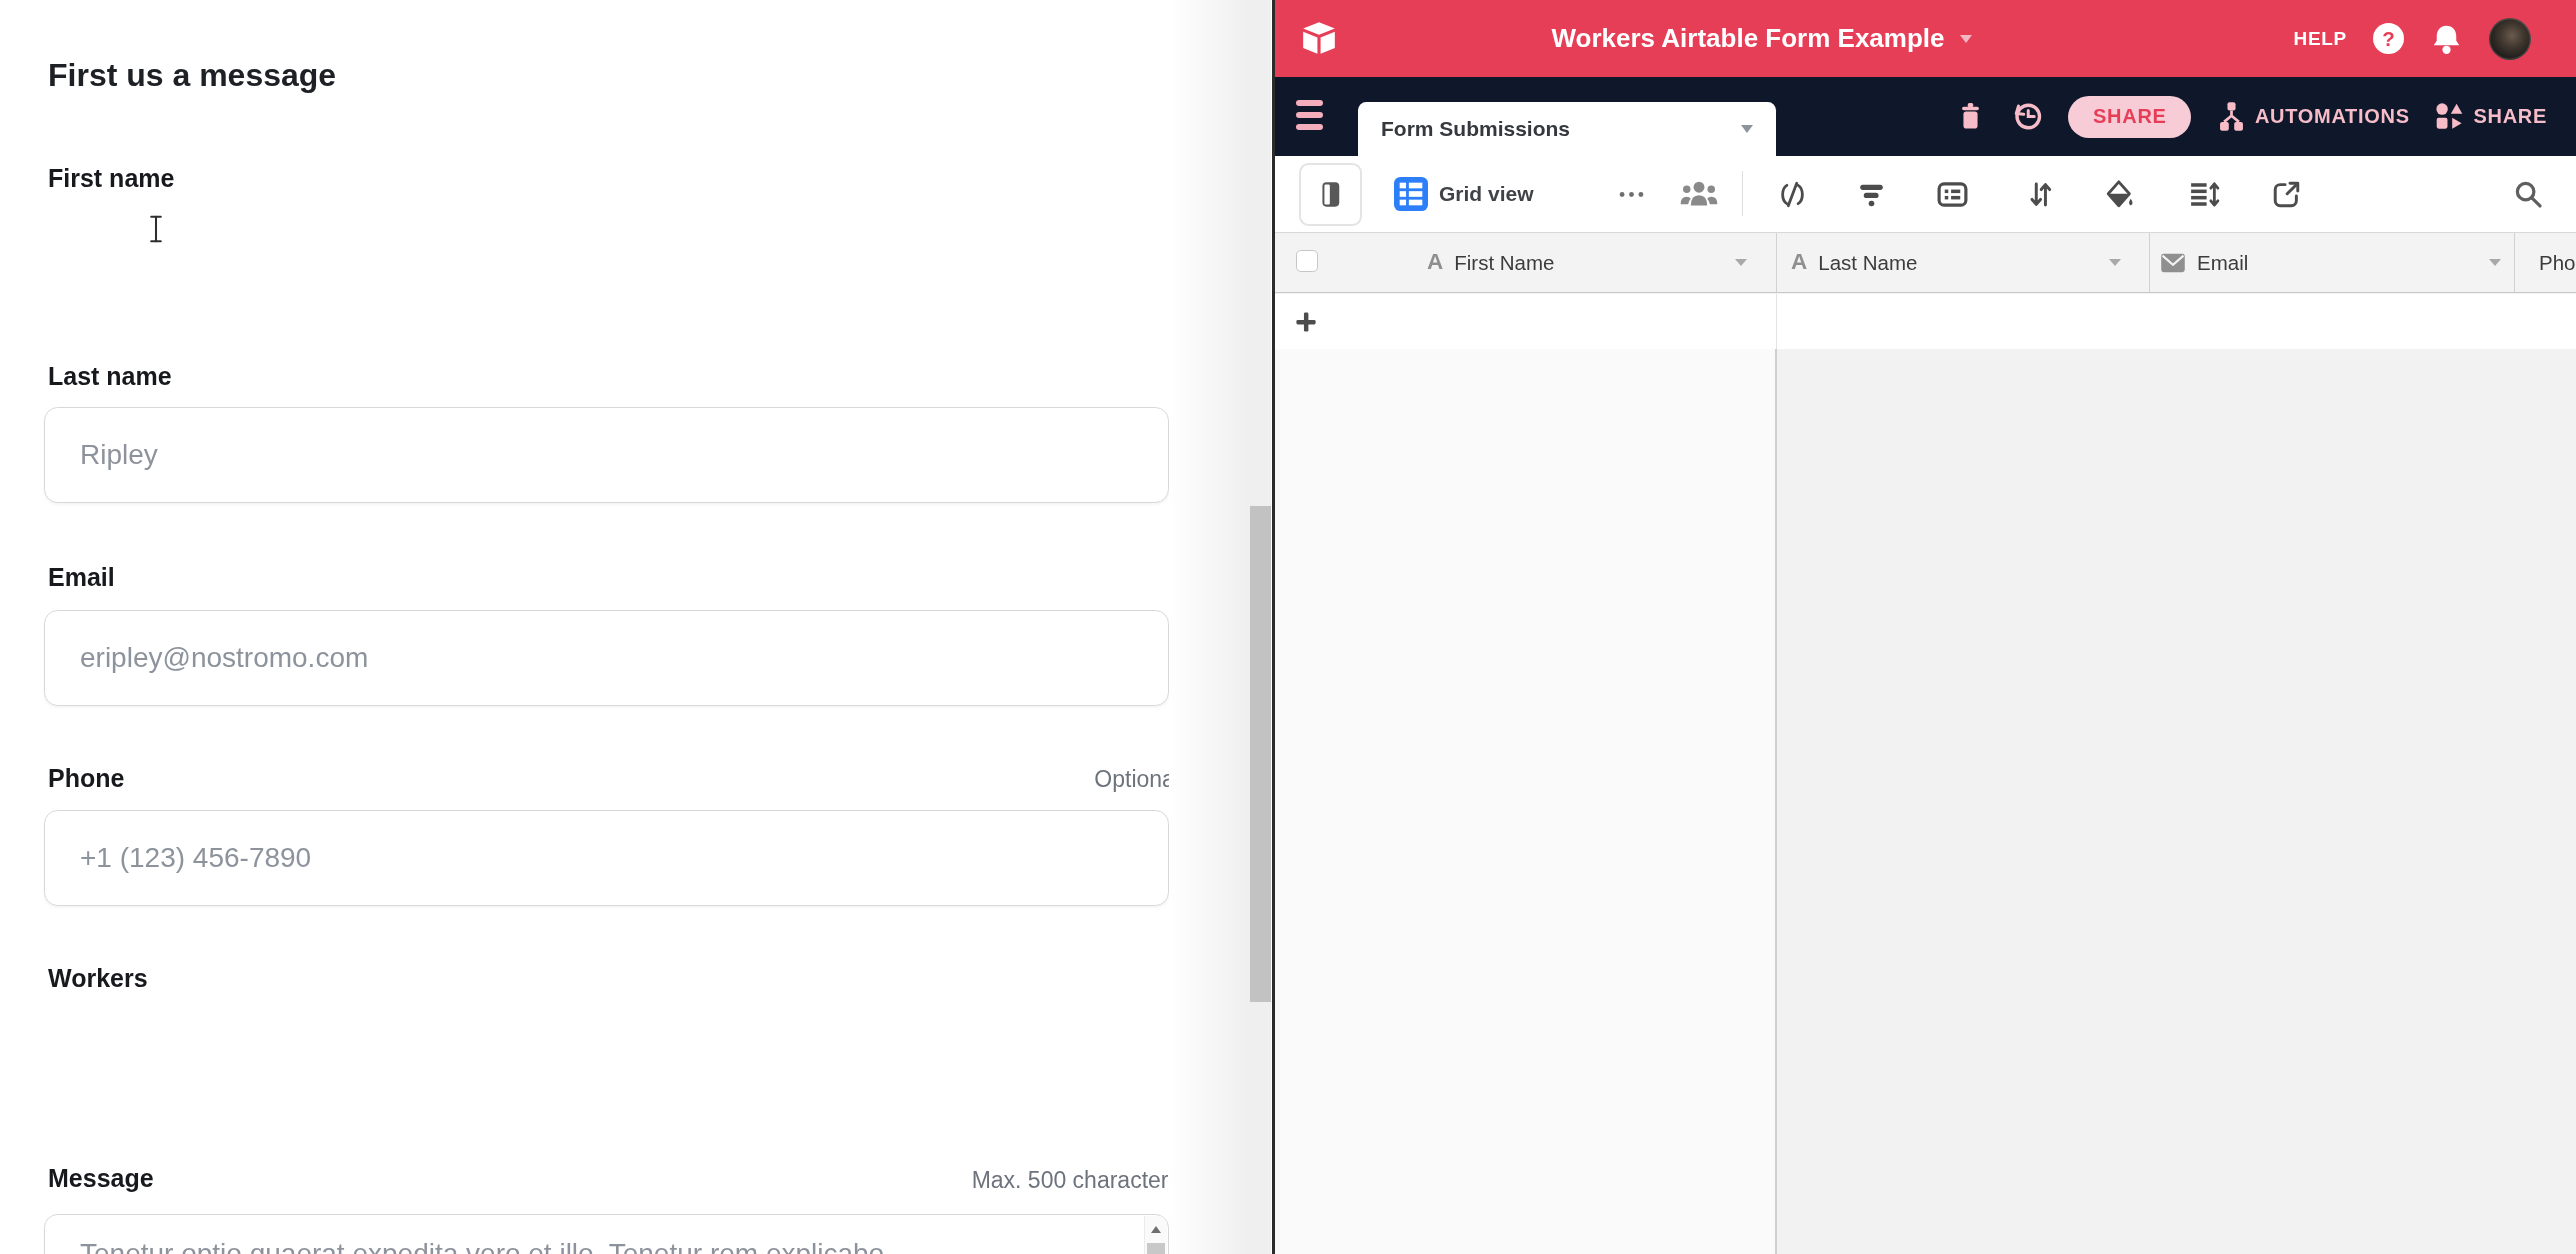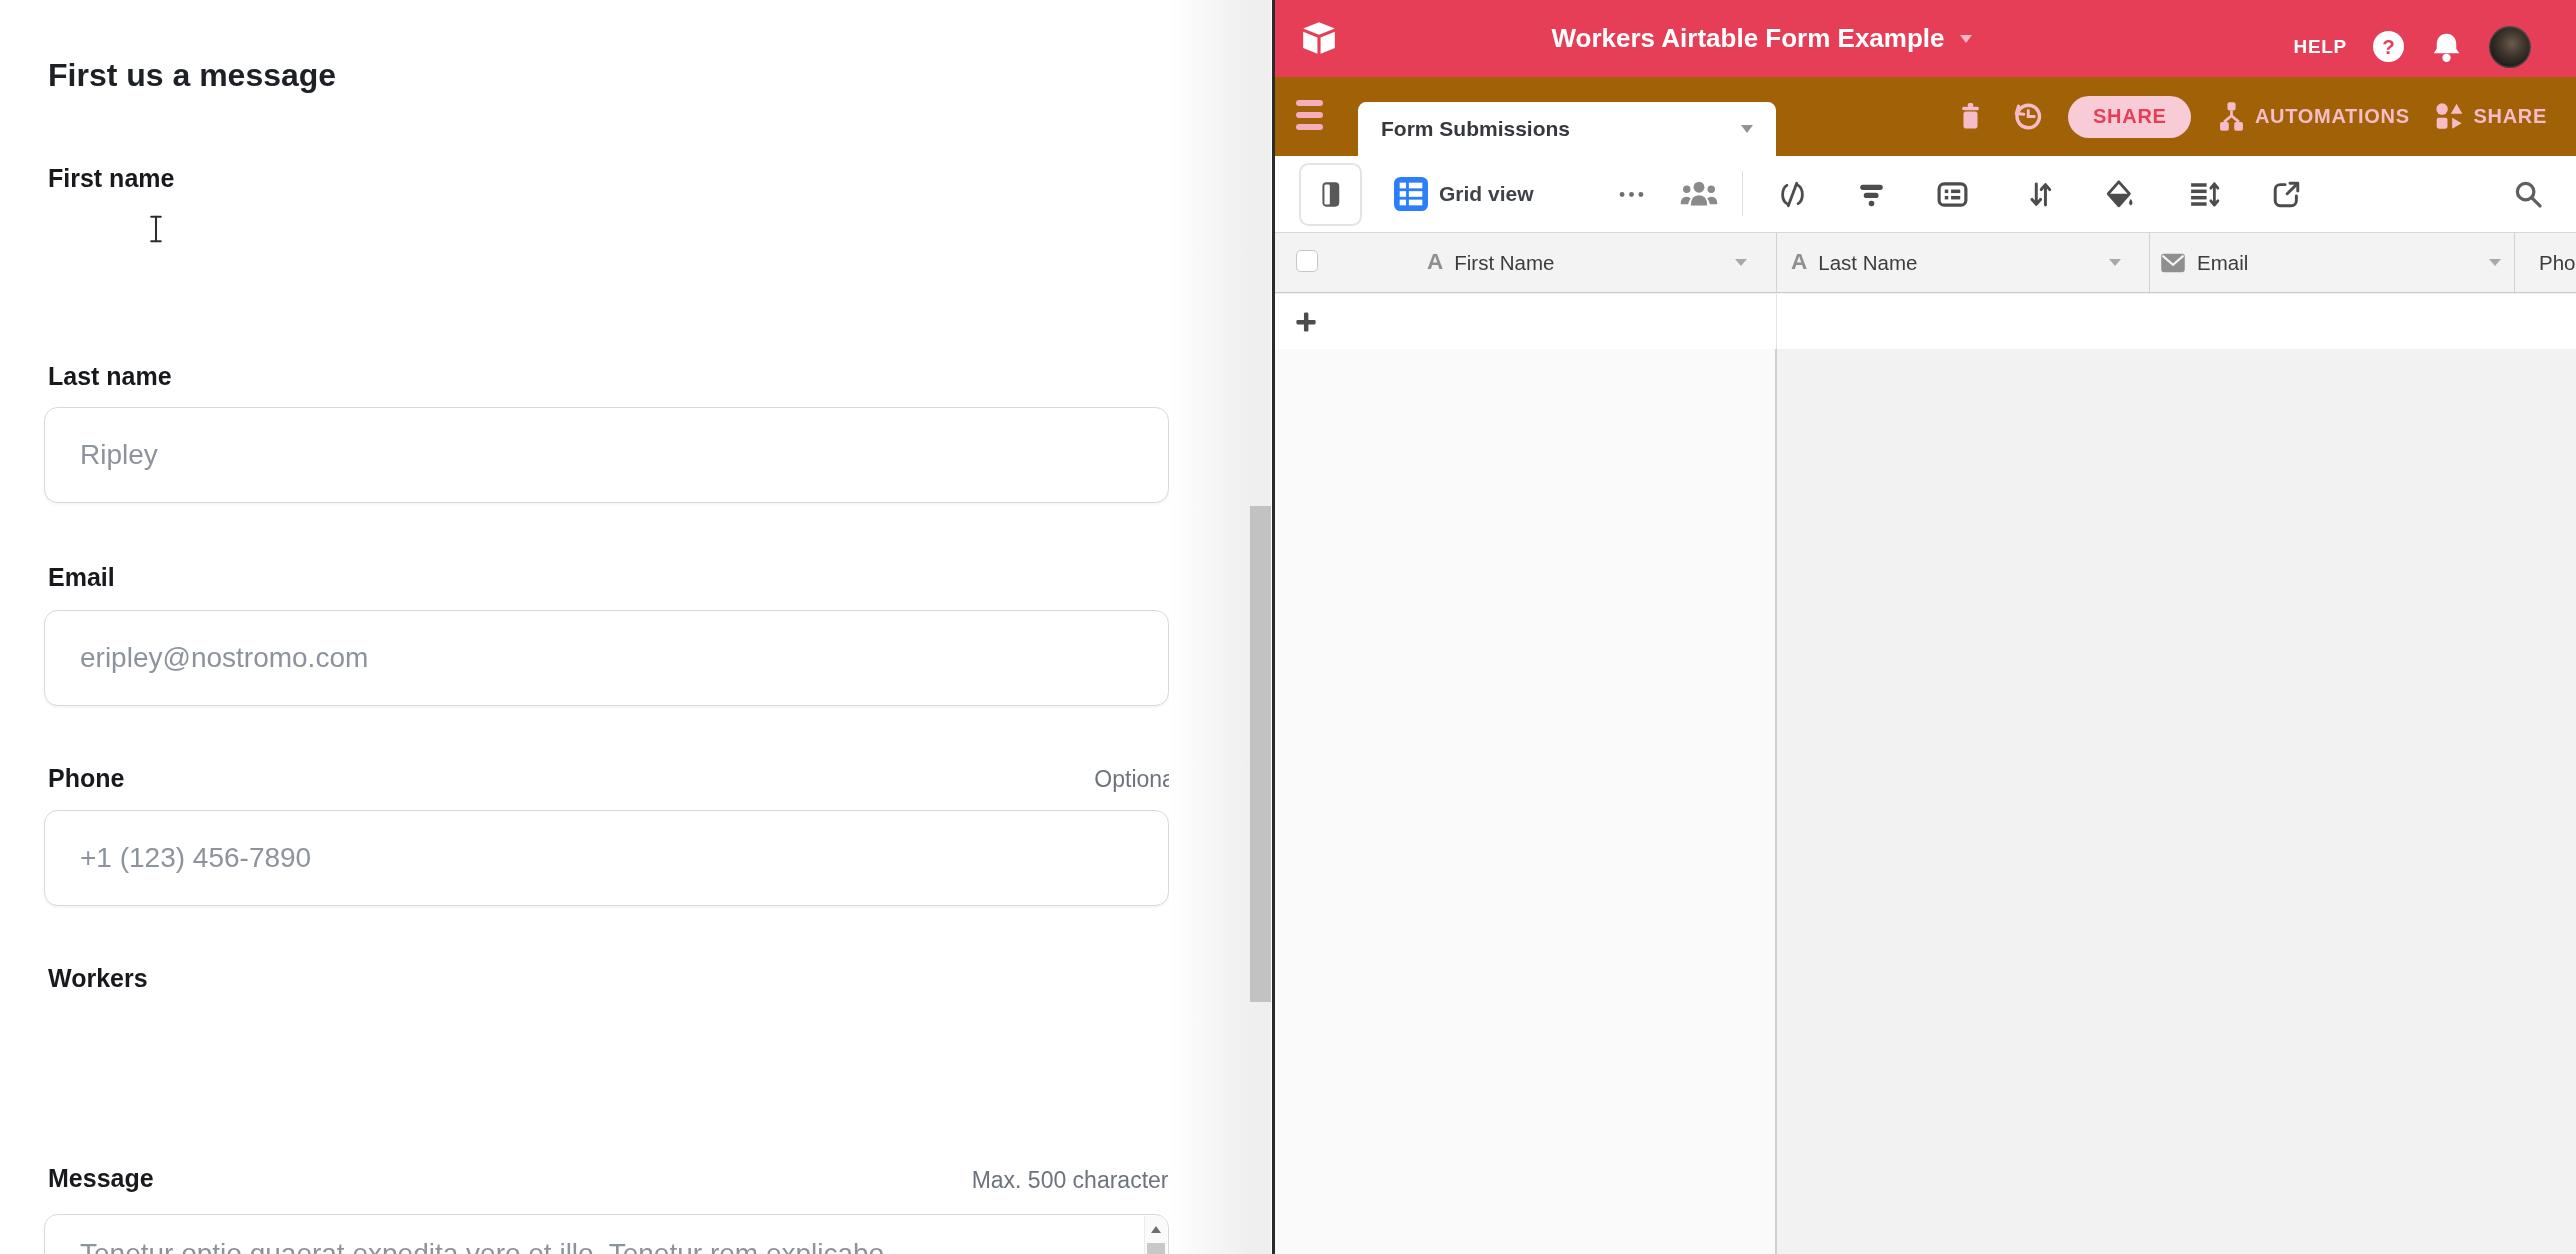--- a/index.html
+++ b/index.html
@@ -38,28 +38,28 @@
   .window-divider{position:absolute;left:1272px;top:0;width:3.4px;height:1255px;background:#2b2b2b;}
   
   .ibeam{position:absolute;left:147px;top:214px;}
   
   .airtable{position:absolute;left:1275px;top:0;width:1301px;height:1255px;background:#f2f2f2;}
   .topbar{position:absolute;left:0;top:0;width:100%;height:77px;background:#e73e58;display:flex;align-items:center;}
   .topbar-title-wrap{position:absolute;left:0;right:328px;top:0;height:77px;display:flex;align-items:center;justify-content:center;gap:15px;}
   .topbar-title{font-size:26px;font-weight:700;color:#ffffff;white-space:nowrap;}
   .caret{width:0;height:0;border-left:6.8px solid transparent;border-right:6.8px solid transparent;border-top:8.2px solid #9aa0a6;}
   .caret.pink{border-top-color:#f3b6c2;}
-  .topbar-right{position:absolute;right:45px;top:8px;height:77px;display:flex;align-items:center;gap:26px;}
+  .topbar-right{position:absolute;right:45px;top:0;height:77px;display:flex;align-items:center;gap:26px;}
   .help-label{font-size:19px;font-weight:700;color:#ffffff;letter-spacing:0.7px;}
   .help-circle{width:31px;height:31px;border-radius:50%;background:#ffffff;display:flex;align-items:center;justify-content:center;
      font-size:20.5px;font-weight:700;color:#e73e58;}
   .avatar{width:42px;height:42px;border-radius:50%;
      background:radial-gradient(circle at 55% 42%,#6b5b4e 0%,#41382f 34%,#201d1b 68%,#131313 100%);
      box-shadow:inset 0 0 0 1.4px rgba(255,255,255,0.15);}
-  .tabbar{position:absolute;left:0;top:77px;width:100%;height:79px;background:#a16207;}
+  .tabbar{position:absolute;left:0;top:77px;width:100%;height:79px;background:#0f172a;}
   .hamburger{position:absolute;left:20.5px;top:19px;width:30px;height:38px;display:flex;flex-direction:column;justify-content:space-between;padding:4.1px 0;box-sizing:border-box;}
   .hamburger span{display:block;width:27px;height:6.1px;border-radius:3.1px;background:#f4aebc;}
   .table-tab{position:absolute;left:83px;top:25px;width:418px;height:54px;background:#ffffff;border-radius:8.2px 8.2px 0 0;
      display:flex;align-items:center;padding:0 23px;box-sizing:border-box;}
   .table-tab .tab-label{font-size:21px;font-weight:700;color:#35383c;}
   .table-tab .caret{margin-left:auto;border-top-color:#8f949a;}
   .tabbar-right{position:absolute;right:29px;top:0;height:79px;display:flex;align-items:center;gap:24.6px;}
   .share-pill{height:42px;border-radius:21px;background:#f8ccd6;display:flex;align-items:center;padding:0 24.6px;
      font-size:20px;font-weight:700;color:#e73e58;letter-spacing:0.7px;}
   .pink-group{display:flex;align-items:center;gap:8.2px;font-size:20px;font-weight:700;color:#f6bcc8;letter-spacing:0.7px;}

